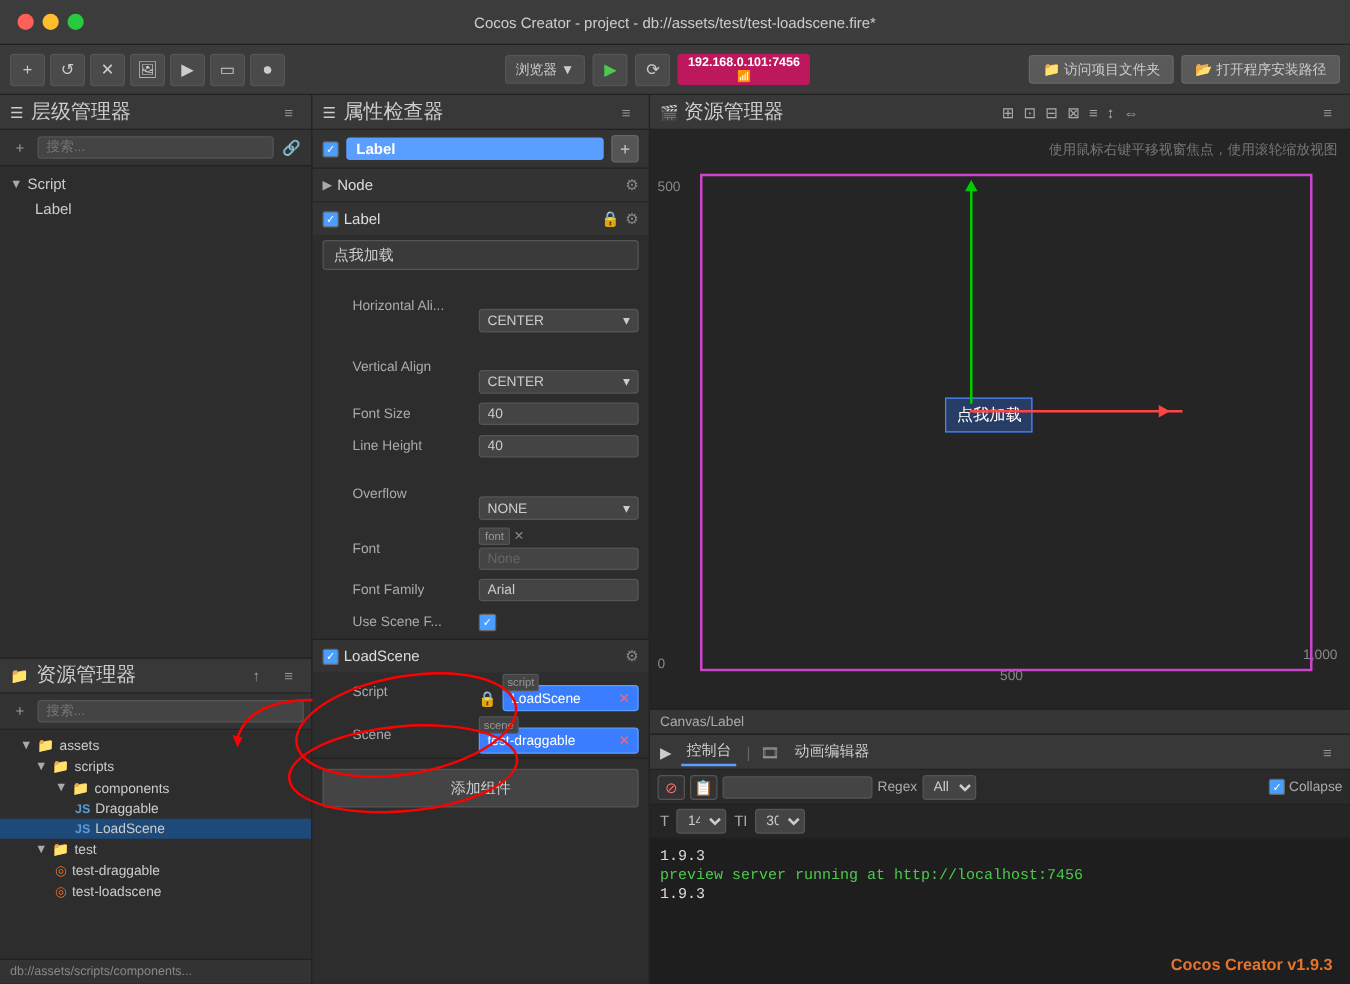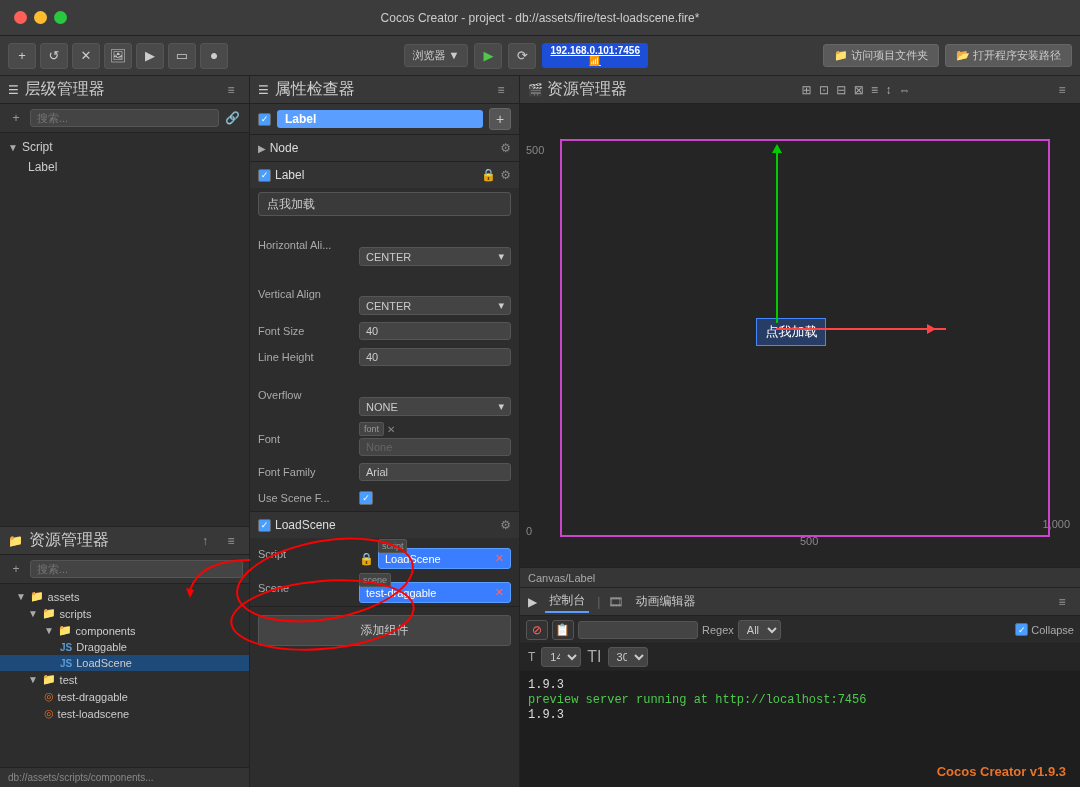--- a/index.html
+++ b/index.html
@@ -64,27 +64,26 @@
       align-items: center;
       gap: 3px;
     }
     .toolbar-spacer { flex: 1; }
     .toolbar-center {
       display: flex;
       align-items: center;
       gap: 6px;
     }
     .ip-badge {
-      background: #1d4ed8;
+      background: #be185d;
       color: white;
       padding: 2px 8px;
       border-radius: 3px;
       font-size: 11px;
       font-weight: bold;
-      text-decoration: underline;
     }
     .toolbar-right {
       display: flex;
       gap: 6px;
     }
     .toolbar-action-btn {
       background: #5a5a5a;
       border: 1px solid #666;
       color: #ccc;
       padding: 3px 10px;
@@ -295,20 +294,21 @@
       align-items: center;
       padding: 3px 8px;
       gap: 6px;
       min-height: 26px;
     }
     .prop-label {
       width: 95px;
       font-size: 11px;
       color: #aaa;
       flex-shrink: 0;
+      margin-left: 24px;
     }
     .prop-value {
       flex: 1;
     }
     .prop-input {
       background: #444;
       border: 1px solid #555;
       color: #ccc;
       padding: 2px 6px;
       border-radius: 3px;
@@ -486,21 +486,21 @@
   </style>
 </head>
 <body>
 
 <div class="titlebar">
   <div class="titlebar-buttons">
     <span class="tb-btn tb-red"></span>
     <span class="tb-btn tb-yellow"></span>
     <span class="tb-btn tb-green"></span>
   </div>
-  <span class="titlebar-title">Cocos Creator - project - db://assets/fire/test-loadscene.fire*</span>
+  <span class="titlebar-title">Cocos Creator - project - db://assets/test/test-loadscene.fire*</span>
 </div>
 
 <div class="toolbar">
   <div class="icon-btn">+</div>
   <div class="icon-btn">↺</div>
   <div class="icon-btn">✕</div>
   <div class="icon-btn">🖼</div>
   <div class="icon-btn">▶</div>
   <div class="icon-btn">▭</div>
   <div class="icon-btn">⏺</div>
@@ -767,20 +767,21 @@
           <span style="margin:0 2px;cursor:pointer;color:#aaa;">⇔</span>
         </div>
         <span class="panel-icon-btn">≡</span>
       </div>
 
       <div class="scene-canvas">
         <div class="viewport-content">
 
           <div style="width:100%;height:100%;background:#252525;position:relative;">
 
+            <div style="position:absolute;top:8px;right:10px;color:#777;font-size:11px;">使用鼠标右键平移视窗焦点，使用滚轮缩放视图</div>
 
             <div style="position:absolute;left:6px;top:40px;color:#888;font-size:11px;">500</div>
 
             <div style="position:absolute;left:6px;bottom:30px;color:#888;font-size:11px;">0</div>
 
             <div style="position:absolute;bottom:20px;left:50%;color:#888;font-size:11px;">500</div>
 
             <div style="position:absolute;bottom:37px;right:10px;color:#888;font-size:11px;">1,000</div>
 
             <div style="position:absolute;top:35px;left:40px;right:30px;bottom:30px;border:2px solid #cc44cc;">
@@ -829,21 +830,21 @@
         </div>
       </div>
 
       <div style="display:flex;align-items:center;padding:3px 8px;background:#252525;border-bottom:1px solid #222;gap:6px;">
         <span style="color:#aaa;font-size:12px;">T</span>
         <div class="font-size-ctrl">
           <select class="console-select" style="width:40px;">
             <option>14</option>
           </select>
         </div>
-        <span style="color:#aaa;font-size:16px;">TI</span>
+        <span style="color:#aaa;font-size:12px;">TI</span>
         <div class="font-size-ctrl">
           <select class="console-select" style="width:40px;">
             <option>30</option>
           </select>
         </div>
       </div>
       <div class="console-content">
         <div class="console-line console-white">
           <span>1.9.3</span>
         </div>

